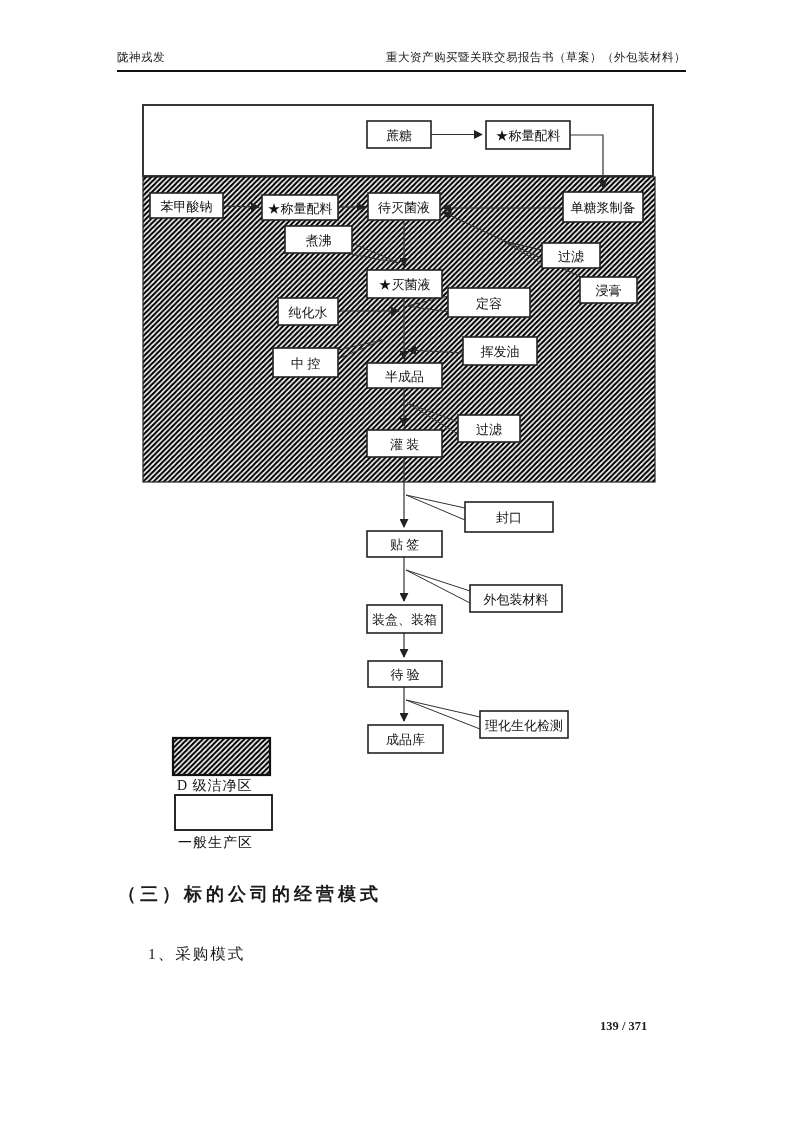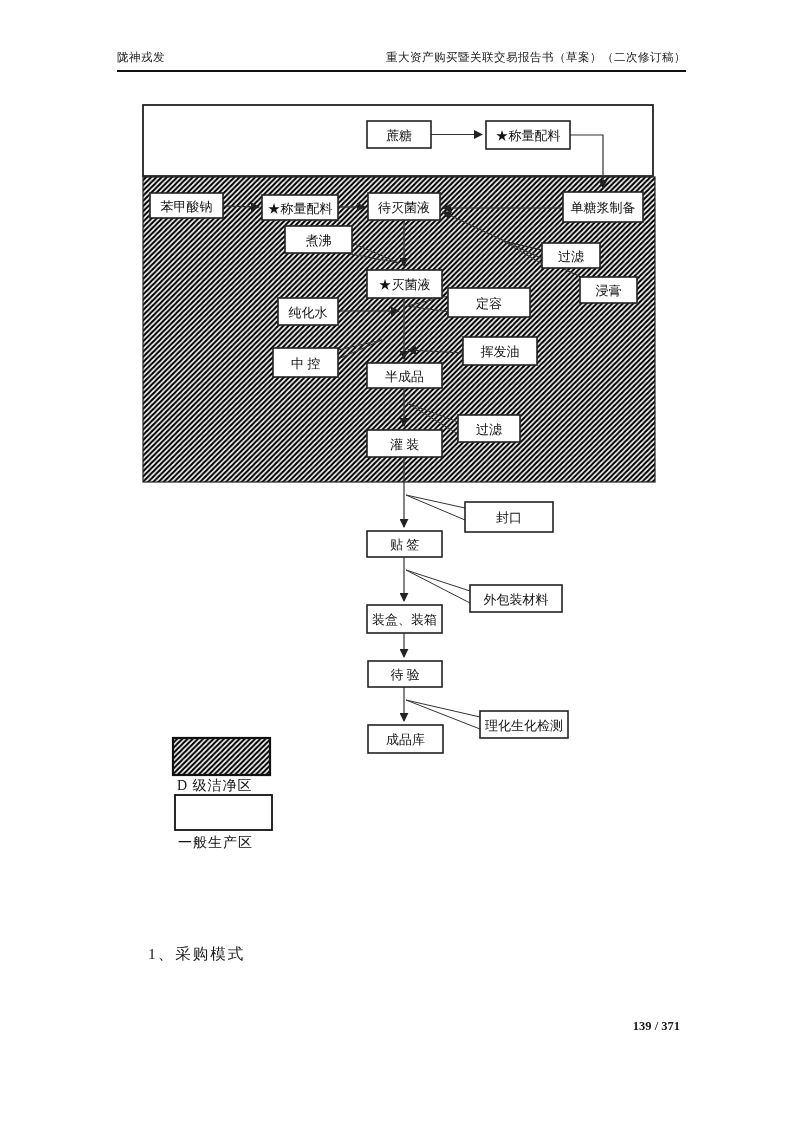--- a/index.html
+++ b/index.html
@@ -46,31 +46,31 @@
     position:absolute;left:148px;top:944px;
     font-size:15.5px;letter-spacing:2px;white-space:nowrap;
   }
   .body-paragraph{
     position:absolute;left:143px;top:975px;width:535px;
     font-size:15.5px;letter-spacing:.3px;line-height:24px;
     text-align:justify;
   }
   .page-number{
     position:absolute;left:600px;top:1019px;width:80px;
-    text-align:right;font-weight:bold;font-size:12.5px;
+    font-weight:bold;font-size:12.5px;
   }
 </style>
 </head>
 <body>
 
 <div class="page">
 
   <div class="header">
     <span class="left">陇神戎发</span>
-    <span class="right">重大资产购买暨关联交易报告书（草案）（二次修订稿）</span>
+    <span class="right">重大资产购买暨关联交易报告书（草案）（外包装材料）</span>
   </div>
 
   <svg class="diagram" width="530" height="770" viewBox="0 0 530 770">
     <defs>
       <pattern id="hatch" patternUnits="userSpaceOnUse" width="5.2" height="5.2">
         <rect width="5.2" height="5.2" fill="#ffffff"></rect>
         <path d="M-1.3,1.3 L1.3,-1.3 M0,5.2 L5.2,0 M3.9,6.5 L6.5,3.9" stroke="#000" stroke-width="2"></path>
       </pattern>
       <marker id="arr" viewBox="0 0 10 10" refX="9" refY="5" markerWidth="7.5" markerHeight="7.5" orient="auto-start-reverse">
         <path d="M0,0 L10,5 L0,10 z" fill="#222"></path>
@@ -204,16 +204,17 @@
     <g>
       <rect x="33" y="638" width="97" height="37" fill="url(#hatch)" stroke="#111" stroke-width="2.2"></rect>
       <text class="legend-label" x="37" y="690">D 级洁净区</text>
     </g>
     <g>
       <rect x="35" y="695" width="97" height="35" fill="#ffffff" stroke="#111" stroke-width="1.8"></rect>
       <text class="legend-label" x="38" y="747">一般生产区</text>
     </g>
   </svg>
 
+  <div class="section-heading">（三）标的公司的经营模式</div>
   <div class="sub-item">1、采购模式</div>
   <div class="page-number">139 / 371</div>
 
 </div>
 
 </body></html>

